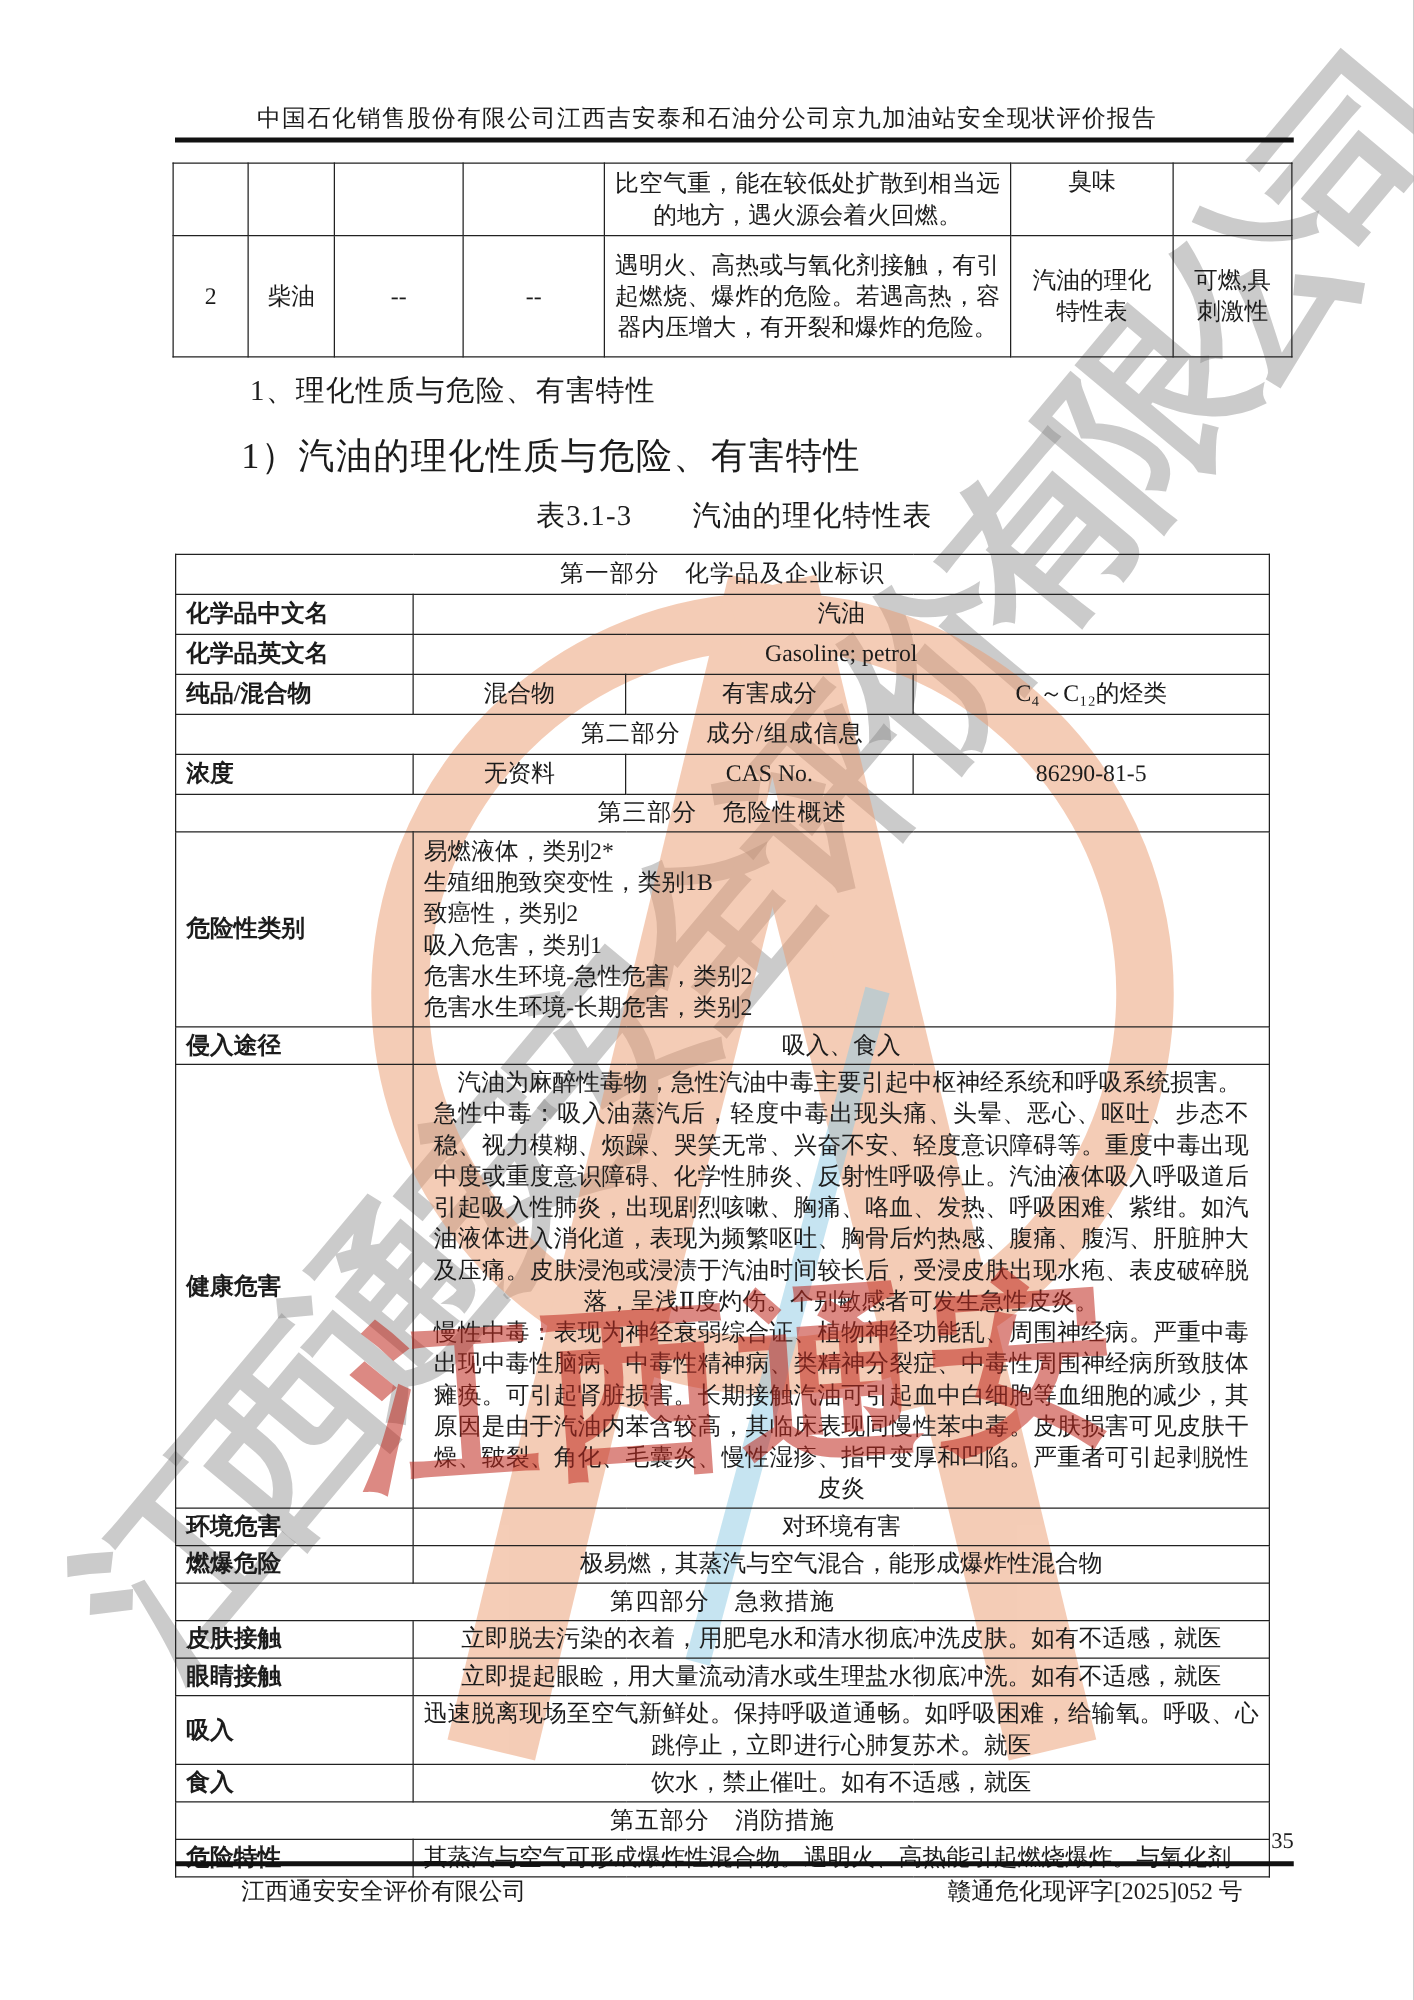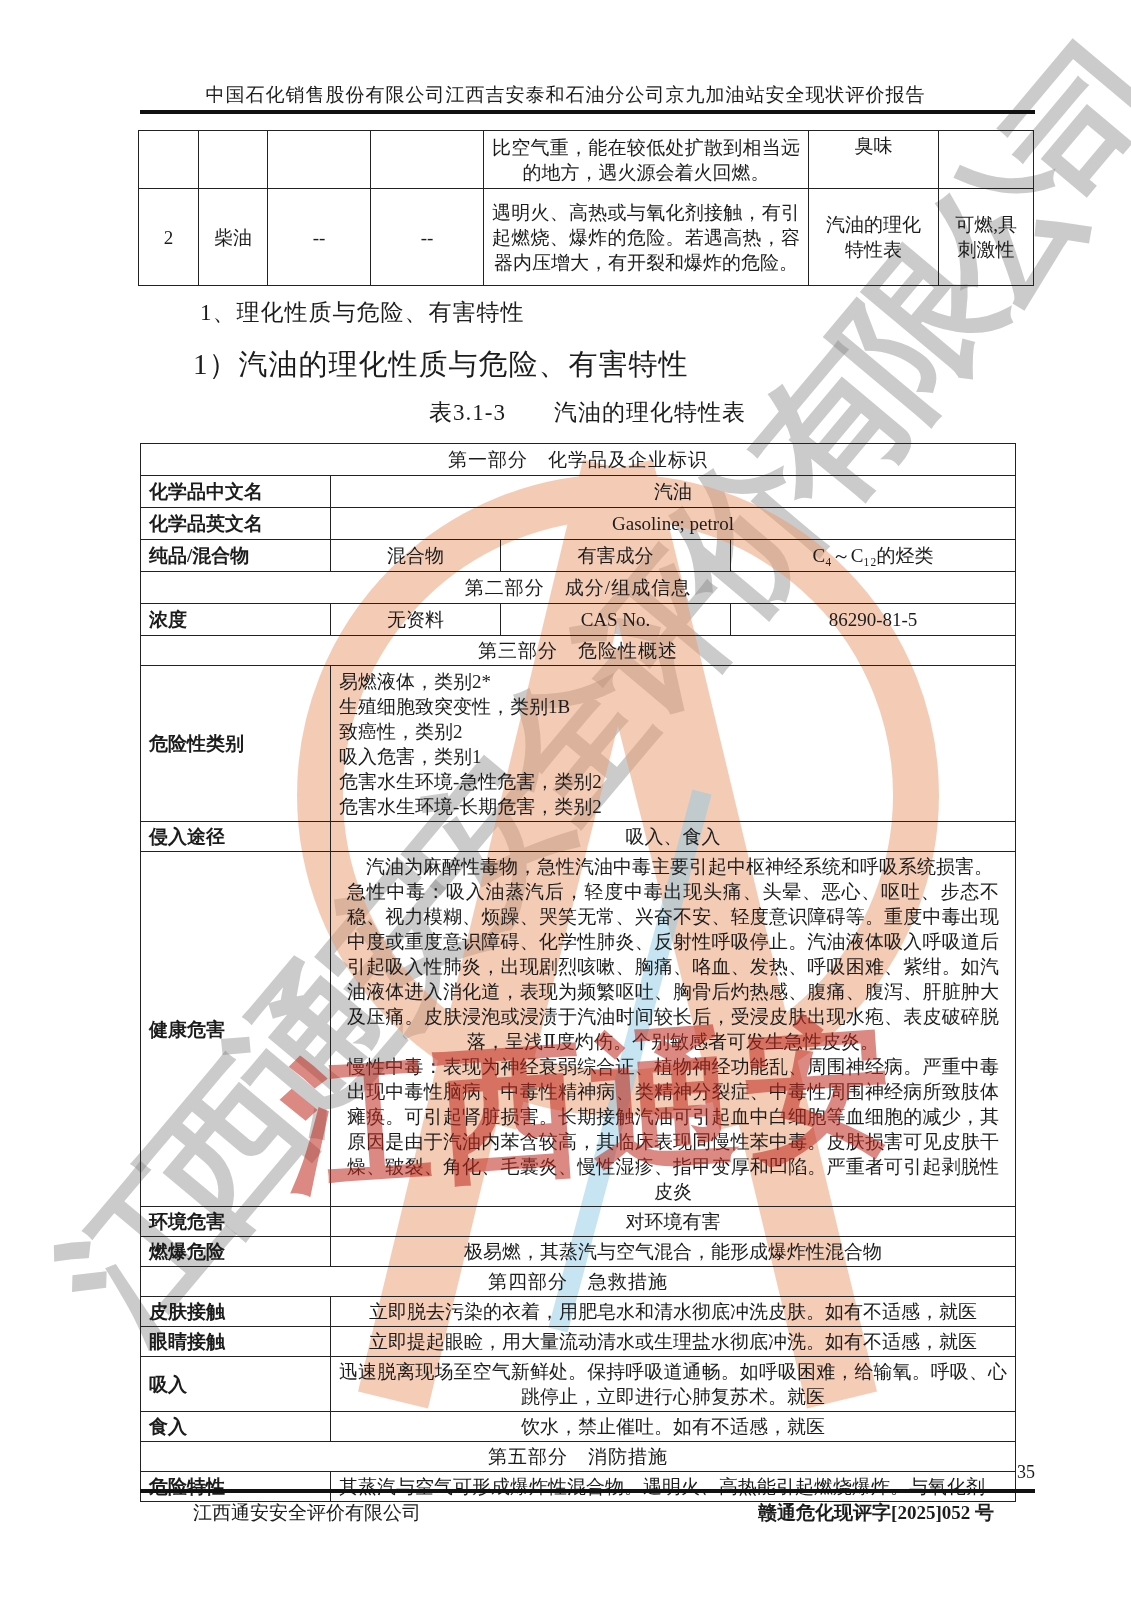--- a/index.html
+++ b/index.html
@@ -26,21 +26,21 @@
   }
   
   .header-title{
     position:absolute;left:0;top:82px;width:100%;z-index:2;
     text-align:center;font-size:19px;letter-spacing:1px;
   }
   .header-rule{position:absolute;left:140px;top:110px;width:895px;height:4px;background:#111;z-index:2;}
   .page-number{position:absolute;left:140px;top:1462px;width:895px;text-align:right;font-size:18px;z-index:2;}
   .footer-rule{position:absolute;left:140px;top:1489px;width:895px;height:4px;background:#111;z-index:2;}
   .footer-left{position:absolute;left:193px;top:1500px;font-size:19px;z-index:2;}
-  .footer-right{position:absolute;right:137px;top:1500px;font-size:19px;z-index:2;font-weight:bold;}
+  .footer-right{position:absolute;right:137px;top:1500px;font-size:19px;z-index:2;}
   
   .sec-heading{position:absolute;left:200px;top:297px;font-size:23px;z-index:2;letter-spacing:1px;}
   .sub-heading{position:absolute;left:193px;top:345px;font-size:29px;z-index:2;letter-spacing:1px;}
   .table-caption{position:absolute;left:140px;top:397px;width:895px;text-align:center;font-size:23px;z-index:2;letter-spacing:1px;}
   
   table{border-collapse:collapse;table-layout:fixed;background:transparent;z-index:2;position:absolute;}
   td{border:1.6px solid #222;font-size:19px;line-height:25px;vertical-align:middle;
      padding:2px 8px;overflow:hidden;background:transparent;}
   .top-table{left:138px;top:130px;width:895px;}
   .main-table{left:140px;top:443px;width:875px;}

